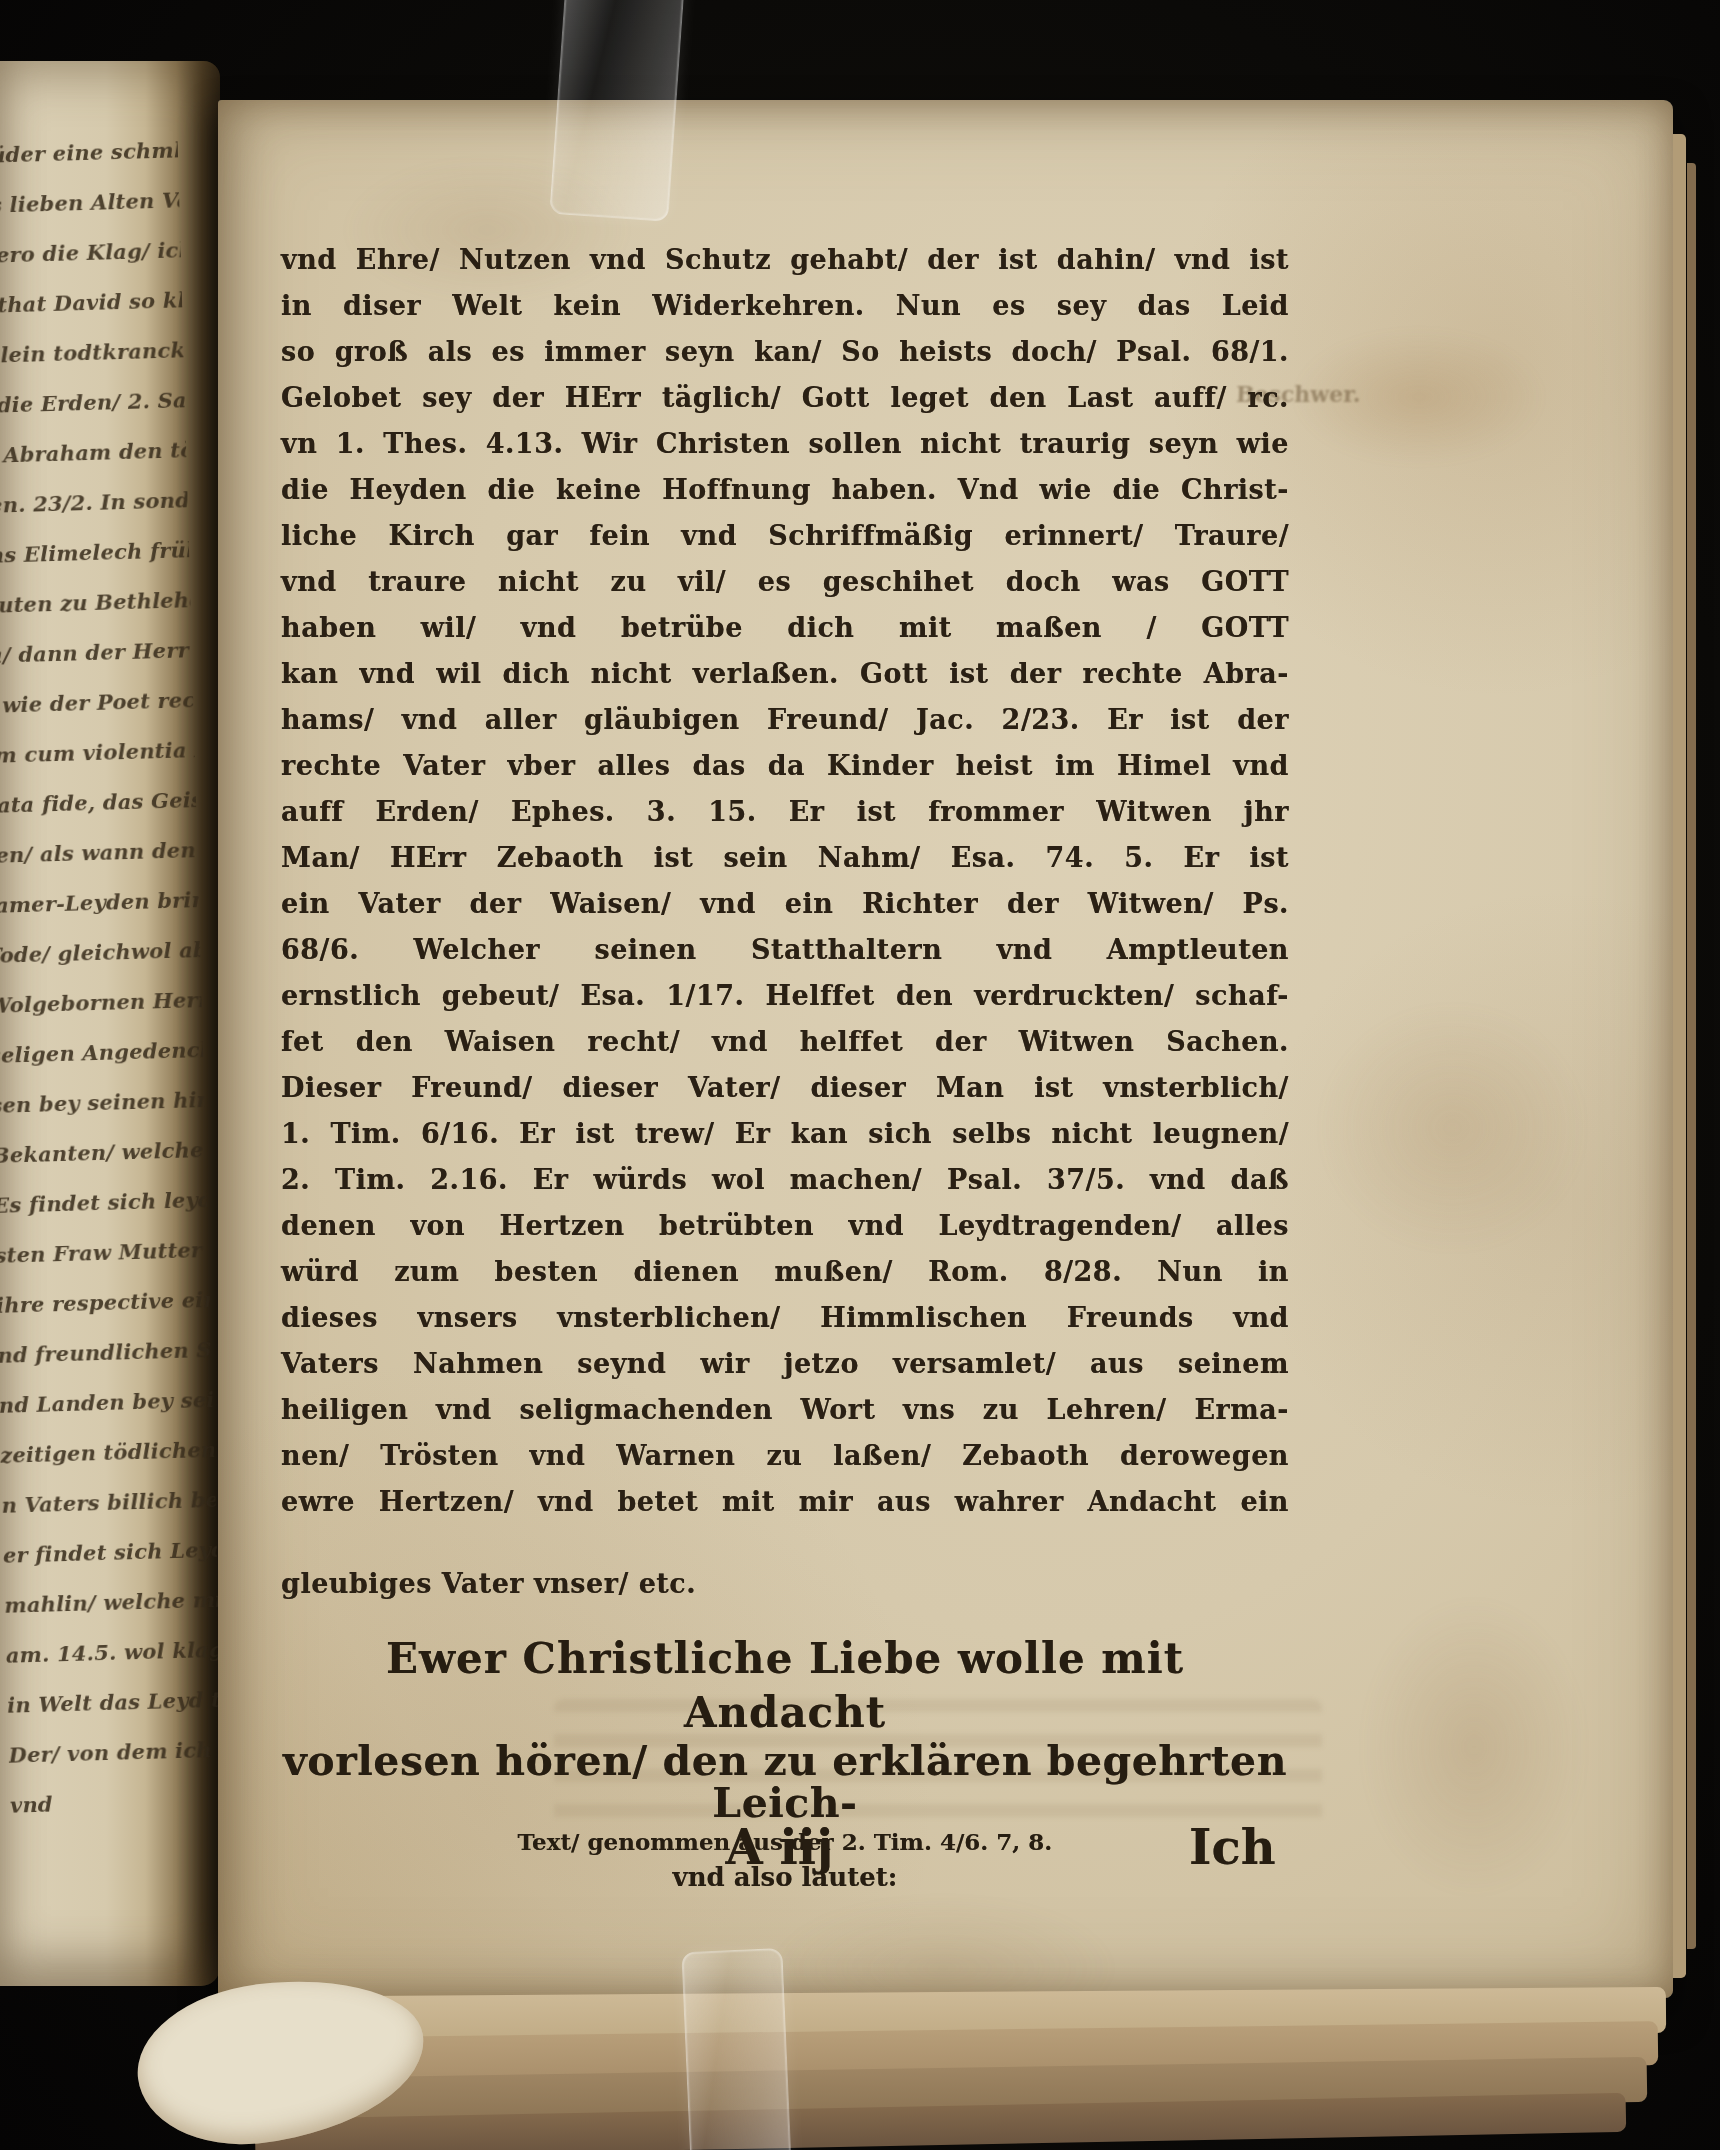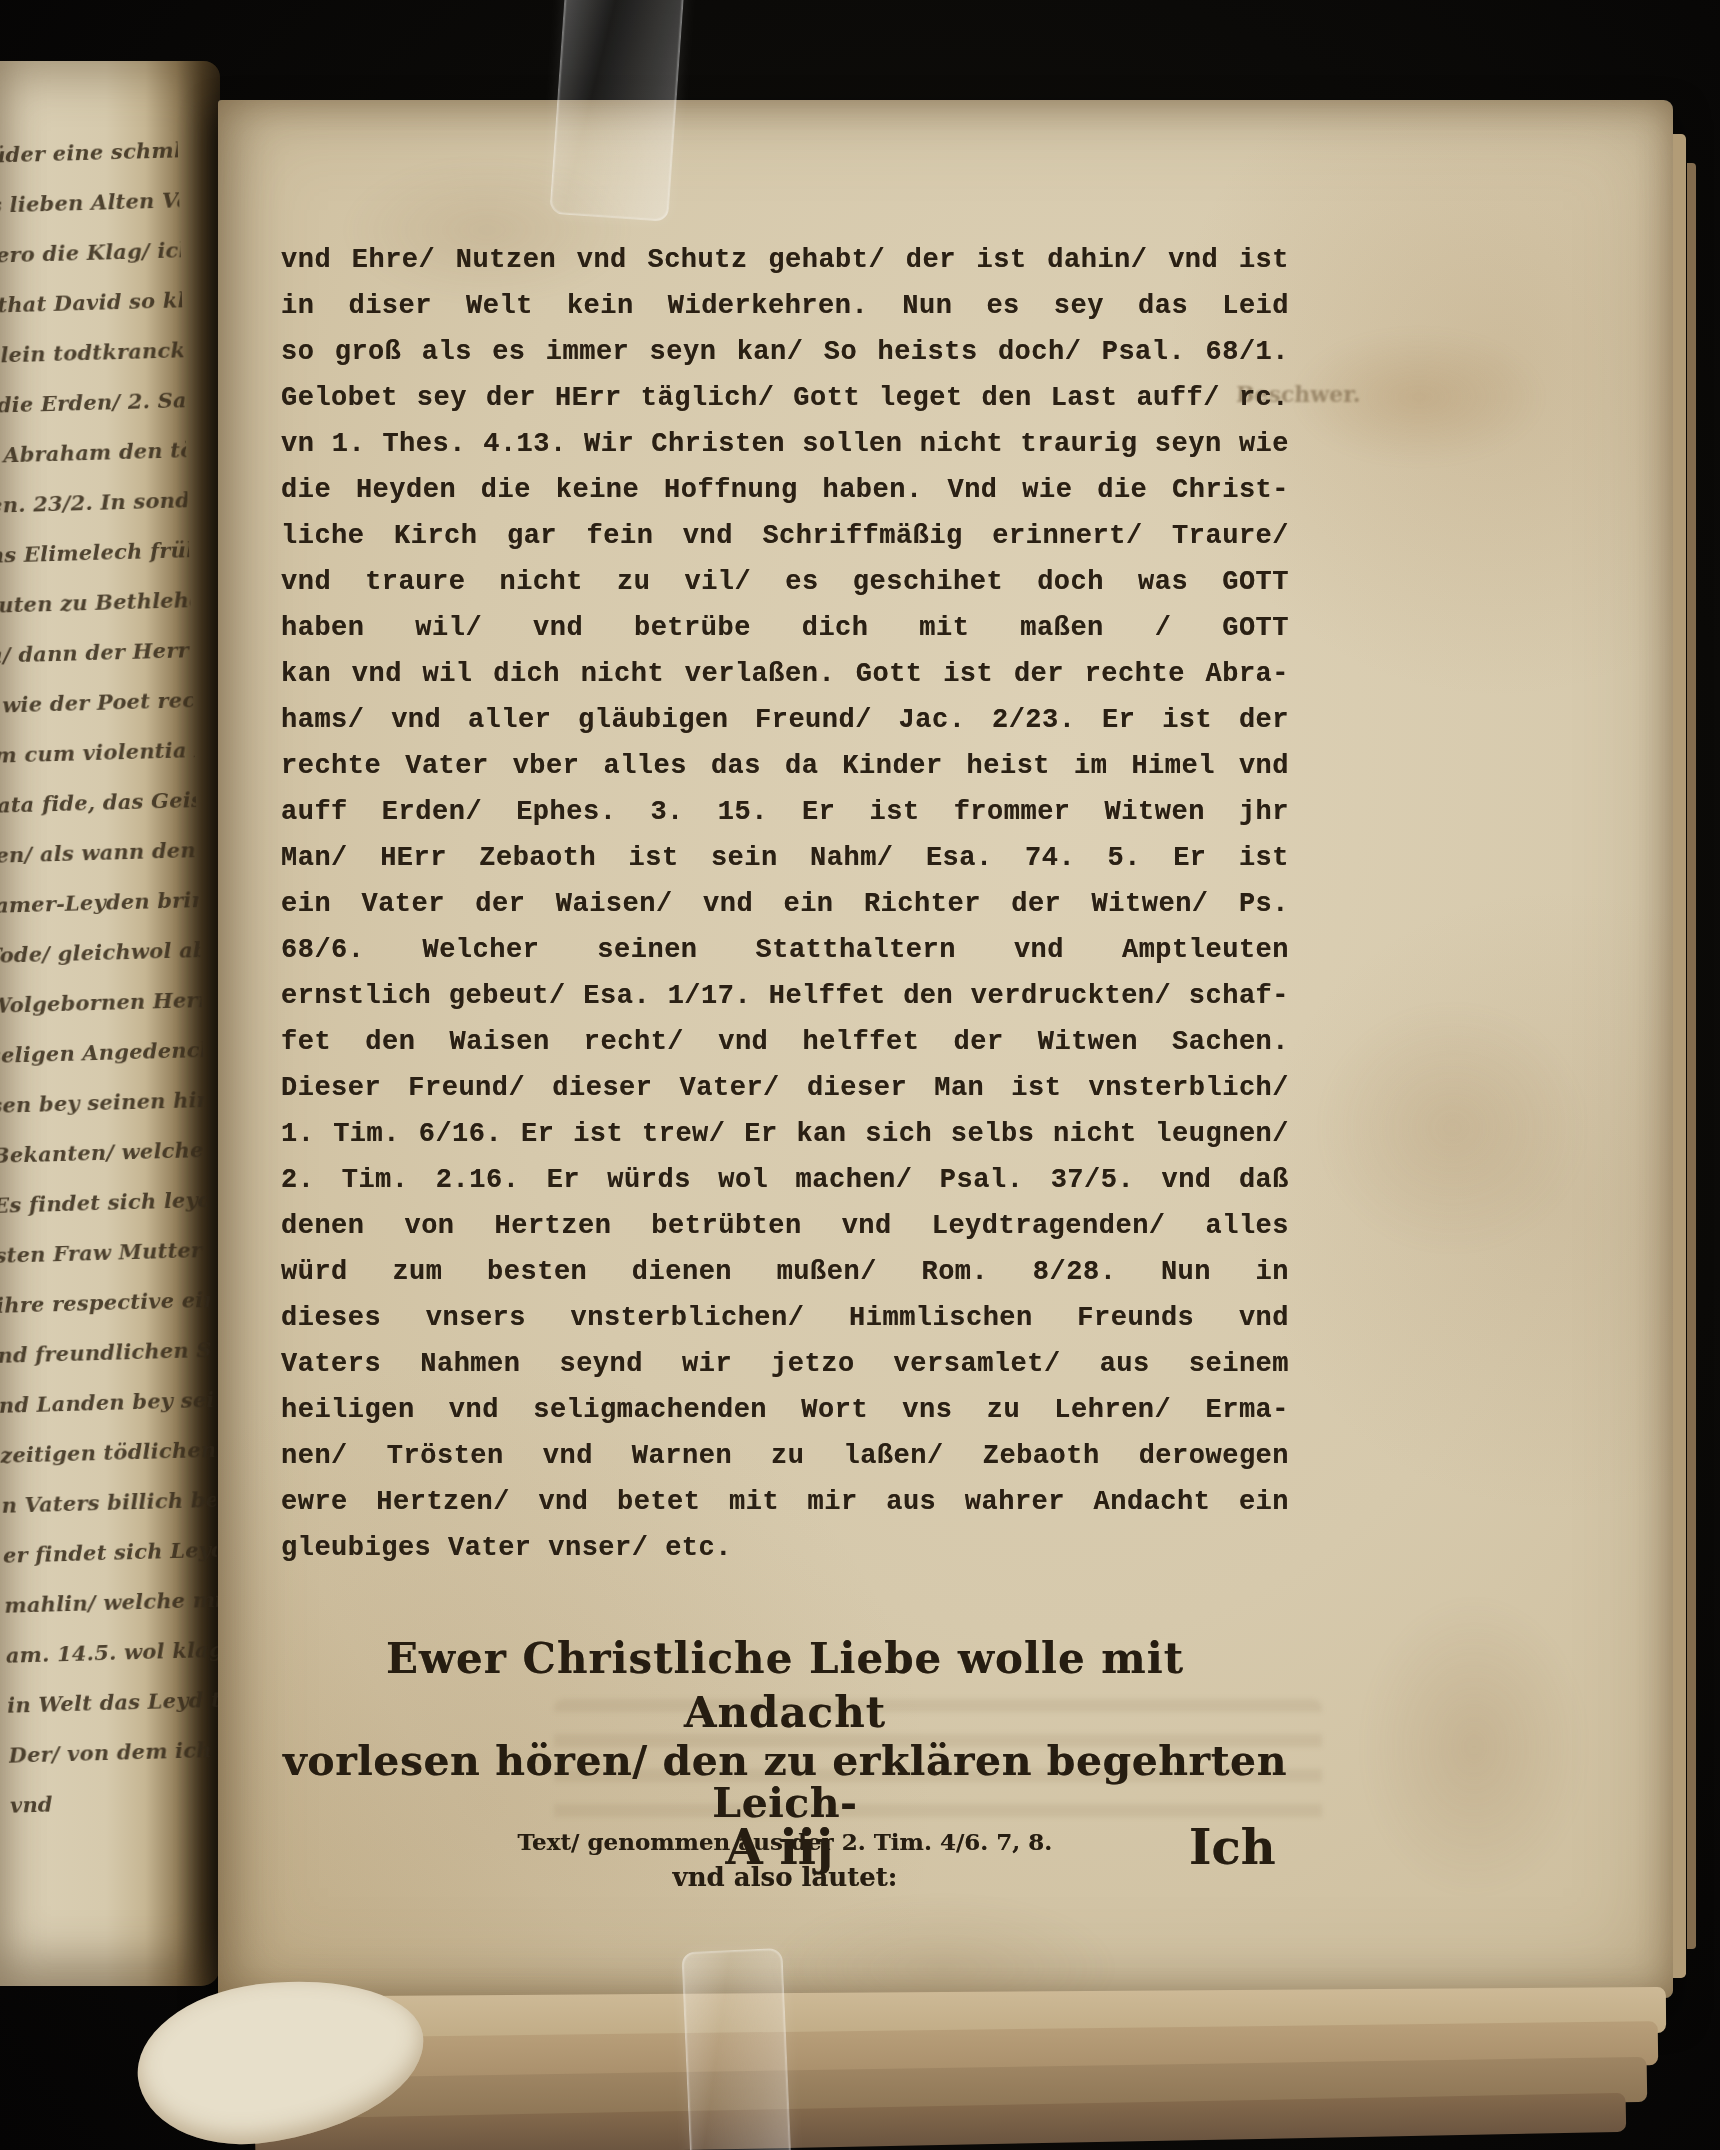--- a/index.html
+++ b/index.html
@@ -53,24 +53,23 @@
   .showthrough-lines {
     position:absolute; left:336px; top:1599px; width:768px; height:130px;
     background:repeating-linear-gradient(180deg, rgba(120,95,60,0.10) 0 13.4px, transparent 13.4px 35px);
     filter:blur(2.4px); border-radius:9.6px;
   }
 
   .body {
     position:absolute; left:63px; top:137px; width:1008px;
     color:#2a2014; font-weight:bold; font-size:27px; letter-spacing:0.5px;
     text-shadow:0 0 0.5px rgba(42,32,20,0.55);
-    font-family:Liberation Mono, monospace;
   }
   .bline { line-height:46px; text-align:justify; text-align-last:justify; }
-  .bline:last-child { text-align-last:left; }
+  .bline:last-child { text-align-last:left;margin-top:36px; }
 
   .closing {
     position:absolute; left:63px; top:1532px; width:1008px; text-align:center;
     color:#261d11; font-weight:bold; text-shadow:0 0 0.5px rgba(42,32,20,0.55);
   }
   .c0 { font-size:42px; line-height:54px; letter-spacing:1px; }
   .c1 { font-size:41px; line-height:42px; letter-spacing:0.5px; }
   .c2 { font-size:23px; line-height:36px; }
   .c3 { font-size:26px; line-height:34px; }
 

